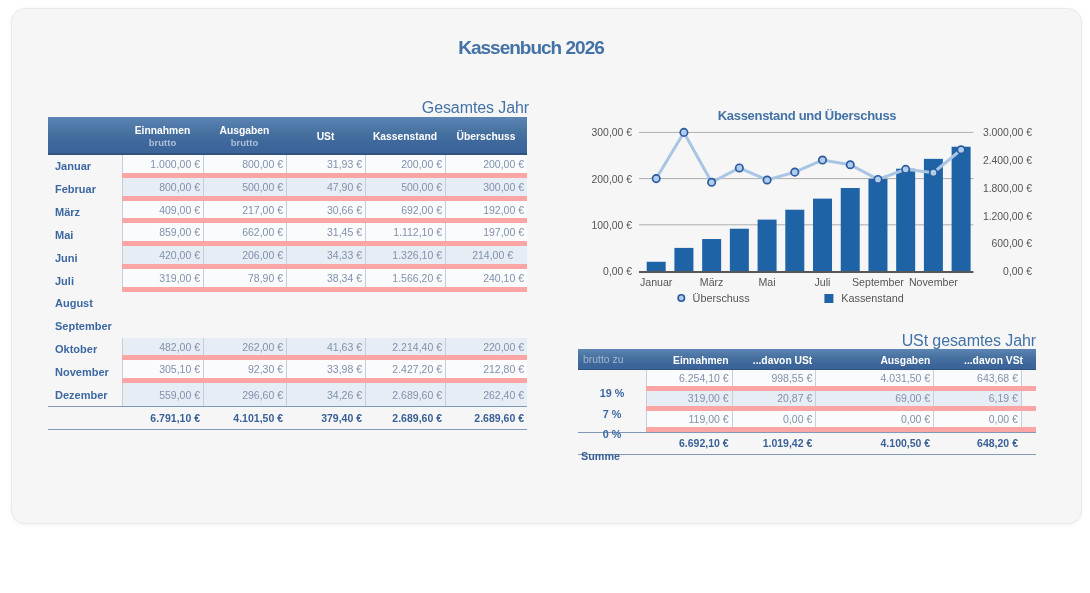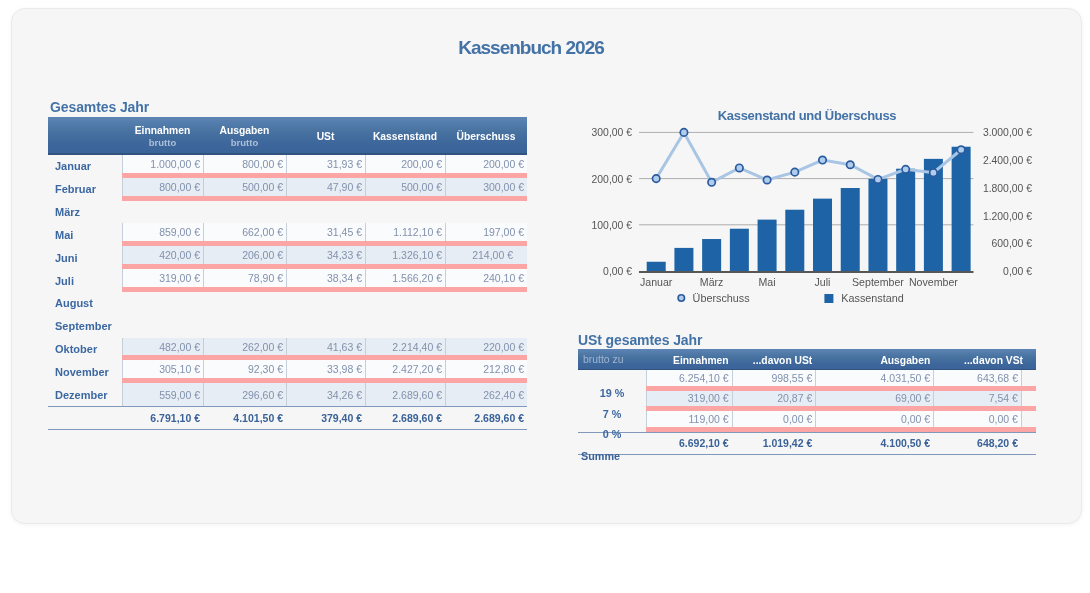--- a/index.html
+++ b/index.html
@@ -1,19 +1,19 @@
 <!DOCTYPE html>
 <html><head><meta charset="utf-8"><title>Kassenbuch 2026</title>
 <style>
 html,body{margin:0;padding:0;}
 body{width:1090px;height:593px;background:#ffffff;font-family:"Liberation Sans",sans-serif;position:relative;overflow:hidden;}
 .card{position:absolute;left:11px;top:8px;width:1069px;height:514px;background:#f6f6f7;border:1px solid #eaeaec;border-radius:14px;box-shadow:0 1px 4px rgba(0,0,0,0.05);}
 .abs{position:absolute;}
 .maintitle{position:absolute;left:0;top:37px;width:1062px;text-align:center;font-size:19px;font-weight:bold;color:#4372a6;letter-spacing:-1px;}
-.ttitle{position:absolute;font-size:14px;font-weight:bold;color:#4372a6;text-align:left;letter-spacing:-0.1px;}
+.ttitle{position:absolute;font-size:16px;font-weight:normal;color:#4372a6;text-align:right;letter-spacing:-0.1px;}
 
 .t1{position:absolute;left:48px;top:117px;width:479px;}
 .t1 .hdr{display:flex;height:38px;background:linear-gradient(180deg,#5c85b5 0%,#47719f 42%,#3d679c 75%,#3b6399 100%);border-bottom:2px solid #30547e;box-sizing:border-box;}
 .hcell{color:#ffffff;font-weight:bold;font-size:10.3px;display:flex;flex-direction:column;justify-content:center;text-align:center;padding-top:2.5px;box-sizing:border-box;}
 .hsub{font-weight:bold;font-size:9.5px;color:#aebfd8;margin-top:1px;}
 .row{display:flex;}
 .t1 .row{height:22.83px;}
 .lab{font-weight:bold;font-size:11px;color:#3c68a2;display:flex;align-items:center;box-sizing:border-box;}
 .t1 .lab{width:74px;padding-left:7px;}
 .vals{flex:1;display:flex;border-bottom:5px solid #fca5a5;box-sizing:border-box;}
@@ -66,20 +66,27 @@
       <div class="vals">
         <div class="vc" style="width:81px">800,00 €</div>
         <div class="vc" style="width:83px">500,00 €</div>
         <div class="vc" style="width:79px">47,90 €</div>
         <div class="vc" style="width:80px">500,00 €</div>
         <div class="vc" style="width:82px">300,00 €</div>
       </div>
     </div>
     <div class="row odd">
       <div class="lab">März</div>
+      <div class="vals">
+        <div class="vc" style="width:81px">409,00 €</div>
+        <div class="vc" style="width:83px">217,00 €</div>
+        <div class="vc" style="width:79px">30,66 €</div>
+        <div class="vc" style="width:80px">692,00 €</div>
+        <div class="vc" style="width:82px">192,00 €</div>
+      </div>
     </div>
     <div class="row odd">
       <div class="lab">Mai</div>
       <div class="vals">
         <div class="vc" style="width:81px">859,00 €</div>
         <div class="vc" style="width:83px">662,00 €</div>
         <div class="vc" style="width:79px">31,45 €</div>
         <div class="vc" style="width:80px">1.112,10 €</div>
         <div class="vc" style="width:82px">197,00 €</div>
       </div>
@@ -219,21 +226,21 @@
         <div class="vc" style="width:87.8px">643,68 €</div>
         <div class="vc" style="width:15.0px;background:#f6f6f7"></div>
       </div>
     </div>
     <div class="row even">
       <div class="lab">7 %</div>
       <div class="vals">
         <div class="vc" style="width:85.6px">319,00 €</div>
         <div class="vc" style="width:83.7px">20,87 €</div>
         <div class="vc" style="width:117.9px">69,00 €</div>
-        <div class="vc" style="width:87.8px">7,54 €</div>
+        <div class="vc" style="width:87.8px">6,19 €</div>
         <div class="vc" style="width:15.0px;background:#f6f6f7"></div>
       </div>
     </div>
     <div class="row odd">
       <div class="lab">0 %</div>
       <div class="vals">
         <div class="vc" style="width:85.6px">119,00 €</div>
         <div class="vc" style="width:83.7px">0,00 €</div>
         <div class="vc" style="width:117.9px">0,00 €</div>
         <div class="vc" style="width:87.8px">0,00 €</div>

